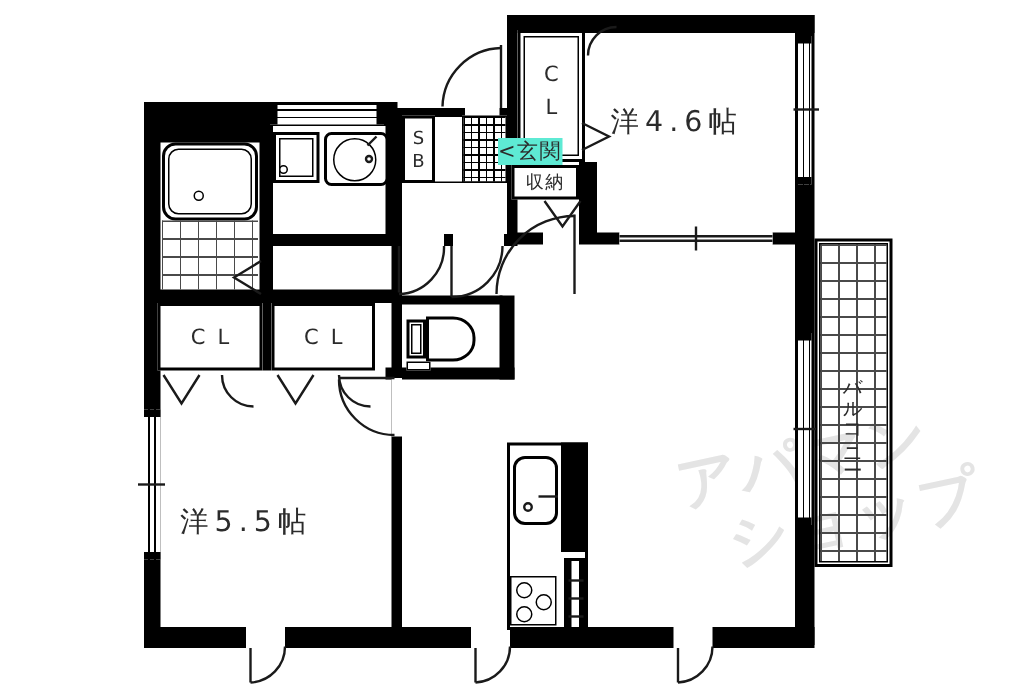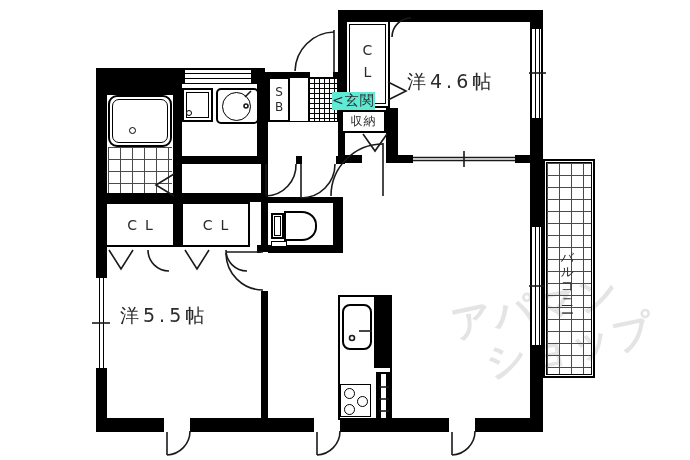--- a/index.html
+++ b/index.html
@@ -174,15 +174,15 @@
       <path d="M359,331 L372,331"></path>
       <path d="M379,387 L389,387"></path>
       <path d="M379,399 L389,399"></path>
       <path d="M379,411 L389,411"></path>
       <circle cx="352" cy="338" r="2.5"></circle>
       <circle cx="246" cy="106" r="2"></circle>
     </g>
   </svg>
 
   <div class="lbl" style="left:407px;top:70px;z-index:6;">洋4.6帖</div>
-  <div class="lbl" style="left:120px;top:304px;z-index:6;">洋5.5帖</div>
+  <div class="lbl" style="left:120px;top:337px;z-index:6;">洋5.5帖</div>
 
 </div>
 
 </body></html>

